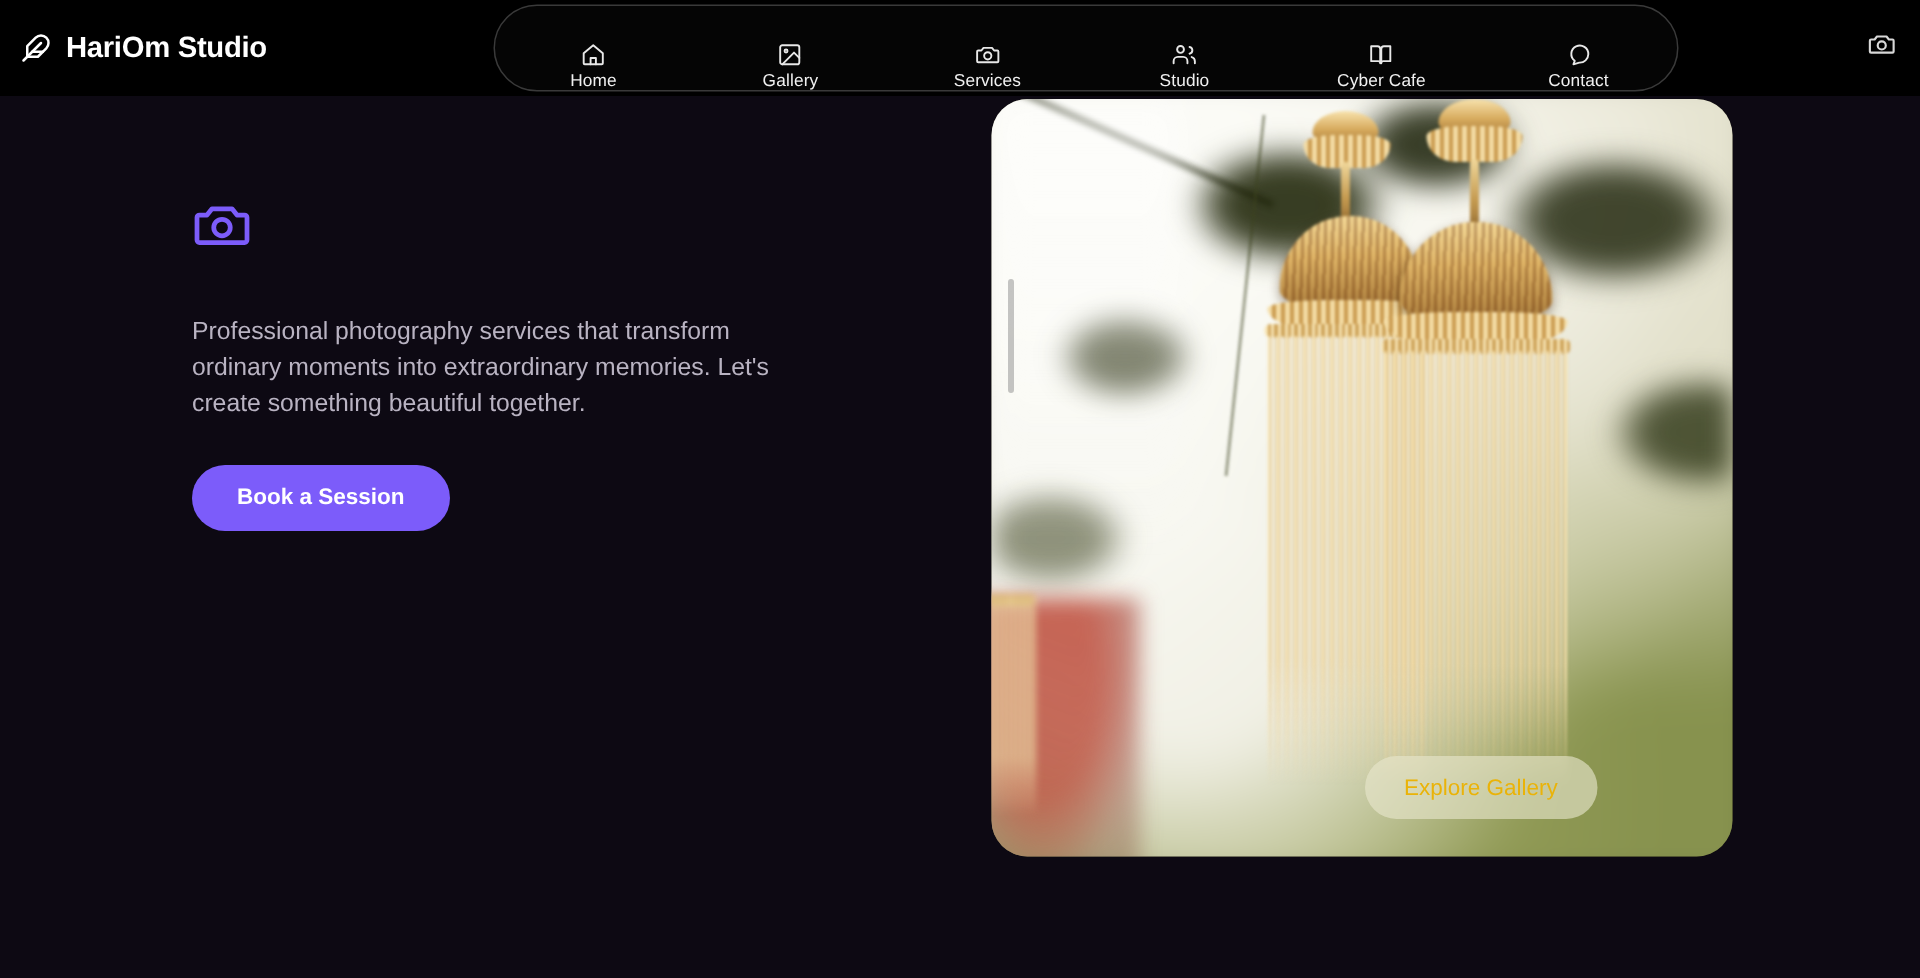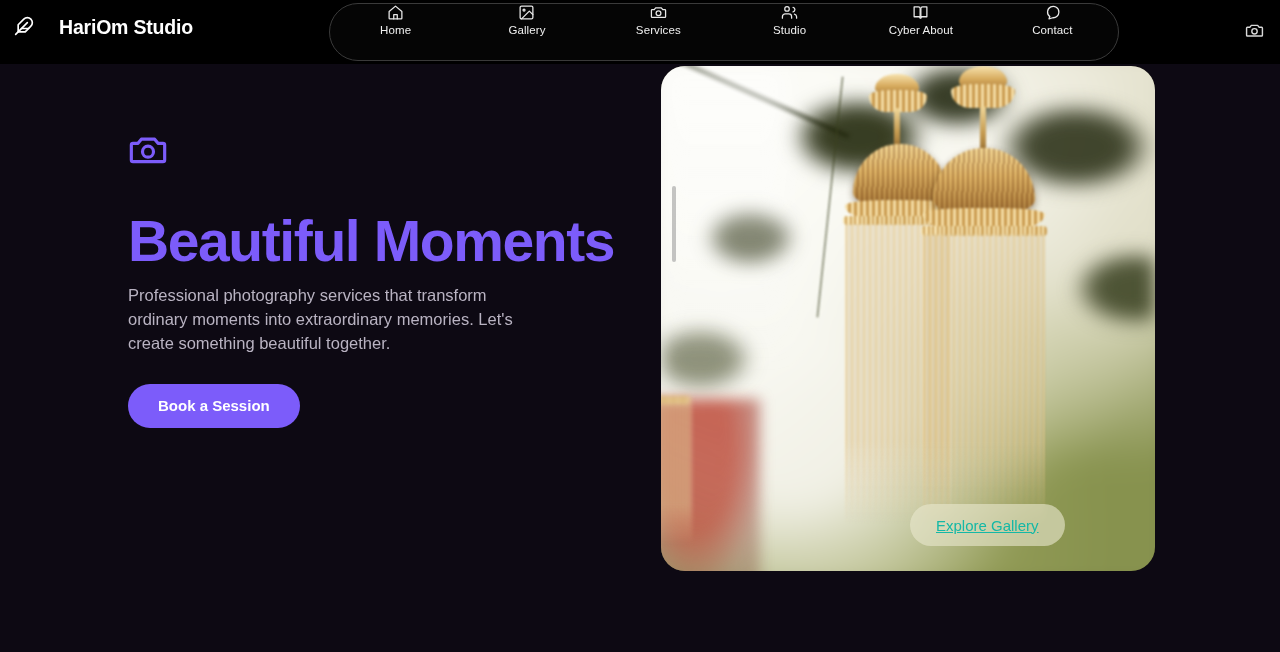--- a/index.html
+++ b/index.html
@@ -12,35 +12,35 @@
 
   
   .header{
     position:absolute; left:0; top:0;
     width:1280px; height:64px;
     background:#000000;
     z-index:20;
   }
   .brand{
     position:absolute; left:14px; top:0; height:64px;
-    display:flex; align-items:flex-start; gap:25px;margin-top:16px;
+    display:flex; align-items:center; gap:10px;
   }
   .brand-icon{ width:20px; height:20px; display:block; color:#ffffff; }
   .brand-name{
     font-size:19.5px; font-weight:bold; color:#ffffff;
     letter-spacing:-0.2px; white-space:nowrap;
   }
 
   .nav-pill{
     position:absolute; left:329px; top:3px;
     width:790px; height:58px;
     border:1px solid #3a3a3a;
     border-radius:29px;
     background:#050505;
-    display:flex; align-items:flex-start; justify-content:space-around;
+    display:flex; align-items:flex-end; justify-content:space-around;
   }
   .nav-item{
     display:flex; flex-direction:column; align-items:center;
     gap:3px; width:108px; cursor:pointer;
   }
   .nav-ico{ width:17px; height:17px; display:block; color:#e8e8e8; }
   .nav-label{
     font-size:11.5px; color:#f0f0f0; white-space:nowrap; letter-spacing:.1px;
   }
   .header-cam{
@@ -196,25 +196,24 @@
     width:4px; height:76px;
     background:rgba(150,150,150,.55);
     border-radius:2px;
   }
 
   .btn-explore{
     position:absolute; left:249px; top:438px;
     height:42px; padding:0 26px;
     display:inline-flex; align-items:center; justify-content:center;
     background:rgba(232,230,205,.62);
-    color:#14b8a6; font-size:15px;
+    color:#eab308; font-size:15px;
     border:none; border-radius:21px; cursor:pointer;
     font-family:"Liberation Sans", sans-serif;
     backdrop-filter:blur(2px);
-    text-decoration:underline;
   }
 </style>
 </head>
 <body>
 
 <div class="header">
 
   <div class="brand">
     <span class="brand-icon">
       <svg viewBox="0 0 24 24" fill="none" stroke="currentColor" stroke-width="2" stroke-linecap="round" stroke-linejoin="round" width="20" height="20">
@@ -271,21 +270,21 @@
       <span class="nav-label">Studio</span>
     </div>
 
     <div class="nav-item">
       <span class="nav-ico">
         <svg viewBox="0 0 24 24" fill="none" stroke="currentColor" stroke-width="1.8" stroke-linecap="round" stroke-linejoin="round" width="17" height="17">
           <path d="M3 4h6a2.5 2.5 0 0 1 2.5 2.5V20A2 2 0 0 0 9.5 18H3z"></path>
           <path d="M21 4h-6a2.5 2.5 0 0 0-2.5 2.5V20A2 2 0 0 1 14.5 18H21z"></path>
         </svg>
       </span>
-      <span class="nav-label">Cyber About</span>
+      <span class="nav-label">Cyber Cafe</span>
     </div>
 
     <div class="nav-item">
       <span class="nav-ico">
         <svg viewBox="0 0 24 24" fill="none" stroke="currentColor" stroke-width="1.8" stroke-linecap="round" stroke-linejoin="round" width="17" height="17">
           <path d="M21 11.5a8 8 0 0 1-8.5 7.9L7 21l1.2-3.3A8 8 0 1 1 21 11.5z"></path>
         </svg>
       </span>
       <span class="nav-label">Contact</span>
     </div>
@@ -307,21 +306,20 @@
   <div class="hero-left">
 
     <span class="hero-badge-icon">
       <svg viewBox="0 0 24 24" fill="none" stroke="currentColor" stroke-width="1.9" stroke-linecap="round" stroke-linejoin="round" width="40" height="40">
         <path d="M3 8h3l2-2.5h8L18 8h3a1 1 0 0 1 1 1v9a1 1 0 0 1-1 1H3a1 1 0 0 1-1-1V9a1 1 0 0 1 1-1z"></path>
         <circle cx="12" cy="13" r="3.3"></circle>
       </svg>
     </span>
 
     <h1 class="hero-title">
-      <span class="t-line2">Beautiful Moments</span>
     </h1>
 
     <p class="hero-desc">Professional photography services that transform ordinary moments into extraordinary memories. Let's create something beautiful together.</p>
 
     <button class="btn-book">Book a Session</button>
   </div>
 
   <div class="hero-photo">
     <div class="ph-layer ph-bg"></div>
     <div class="ph-layer ph-leaves"></div>

